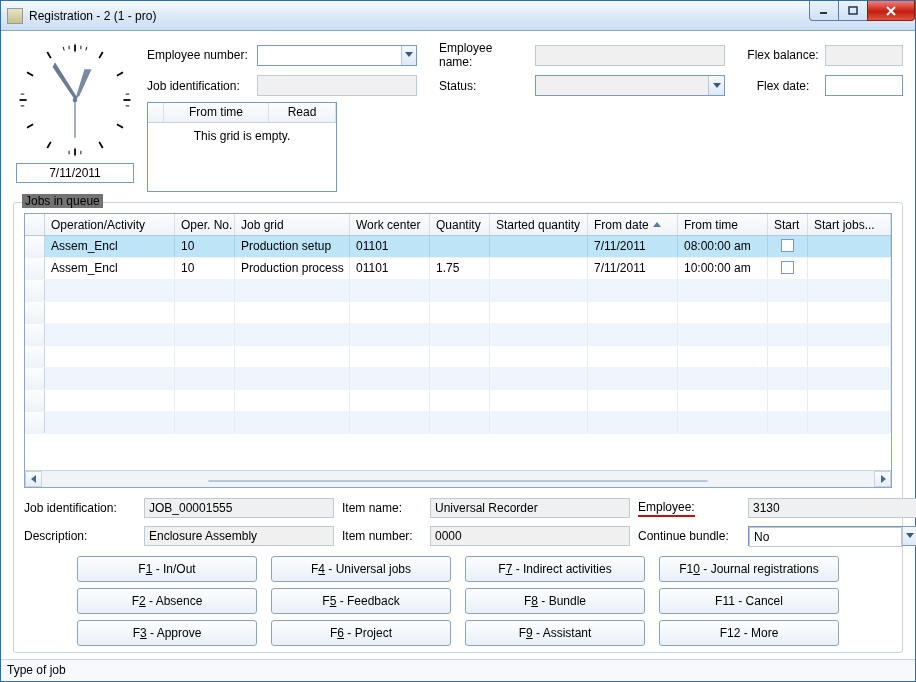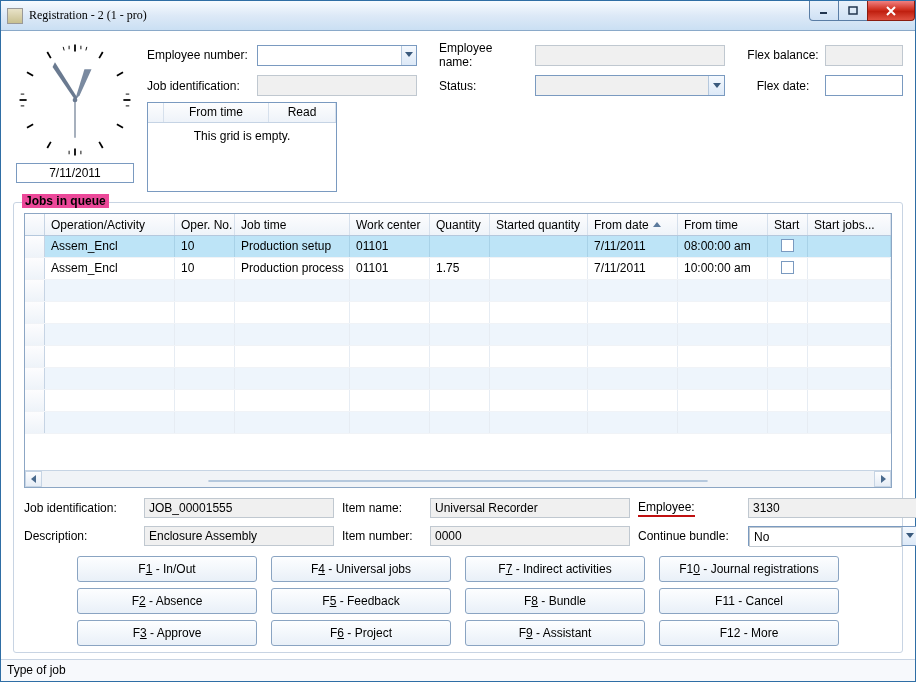--- a/index.html
+++ b/index.html
@@ -28,21 +28,21 @@
     align-items: center;
     padding: 0 0 0 6px;
     position: relative;
   }
   .titlebar-icon {
     width: 16px; height: 16px;
     background: linear-gradient(#e8e2c8,#c8c090);
     border: 1px solid #999;
     margin-right: 6px;
   }
-  .title-text { color: #000; font-family: Liberation Serif, serif; }
+  .title-text { color: #000; }
   .win-controls {
     position: absolute; right: 0; top: 0;
     display: flex;
     height: 20px;
   }
   .win-btn {
     width: 30px; height: 20px;
     border: 1px solid #5a7da5;
     border-top: none;
     background: linear-gradient(#eaf2fb,#cfe1f4);
@@ -149,23 +149,22 @@
     border:1px solid #c8d4e3;
     border-radius:3px;
     padding: 10px 10px 6px 10px;
     position:relative;
     flex:1;
     display:flex; flex-direction:column;
   }
   .jobs-group > legend {
     position:absolute;
     top:-9px; left:8px;
-    background:#ec4899;
+    background:#737373;
     padding:0 3px;
-    font-weight:bold;
   }
 
   .grid {
     border:1px solid #8ca6c4;
     flex:1;
     display:flex; flex-direction:column;
     overflow:hidden;
   }
   .grid-head {
     display:flex;
@@ -417,21 +416,21 @@
     </div>
 
     <div class="jobs-group">
       <legend>Jobs in queue</legend>
 
       <div class="grid">
         <div class="grid-head">
           <div class="gutter"></div>
           <div class="col" style="width:130px">Operation/Activity</div>
           <div class="col" style="width:60px">Oper. No.</div>
-          <div class="col" style="width:115px">Job time</div>
+          <div class="col" style="width:115px">Job grid</div>
           <div class="col" style="width:80px">Work center</div>
           <div class="col" style="width:60px">Quantity</div>
           <div class="col" style="width:98px">Started quantity</div>
           <div class="col" style="width:90px">
             <span>From date</span>
             <span class="sort-arrow"></span>
           </div>
           <div class="col" style="width:90px">From time</div>
           <div class="col" style="width:40px">Start</div>
           <div class="col" style="flex:1">Start jobs...</div>

